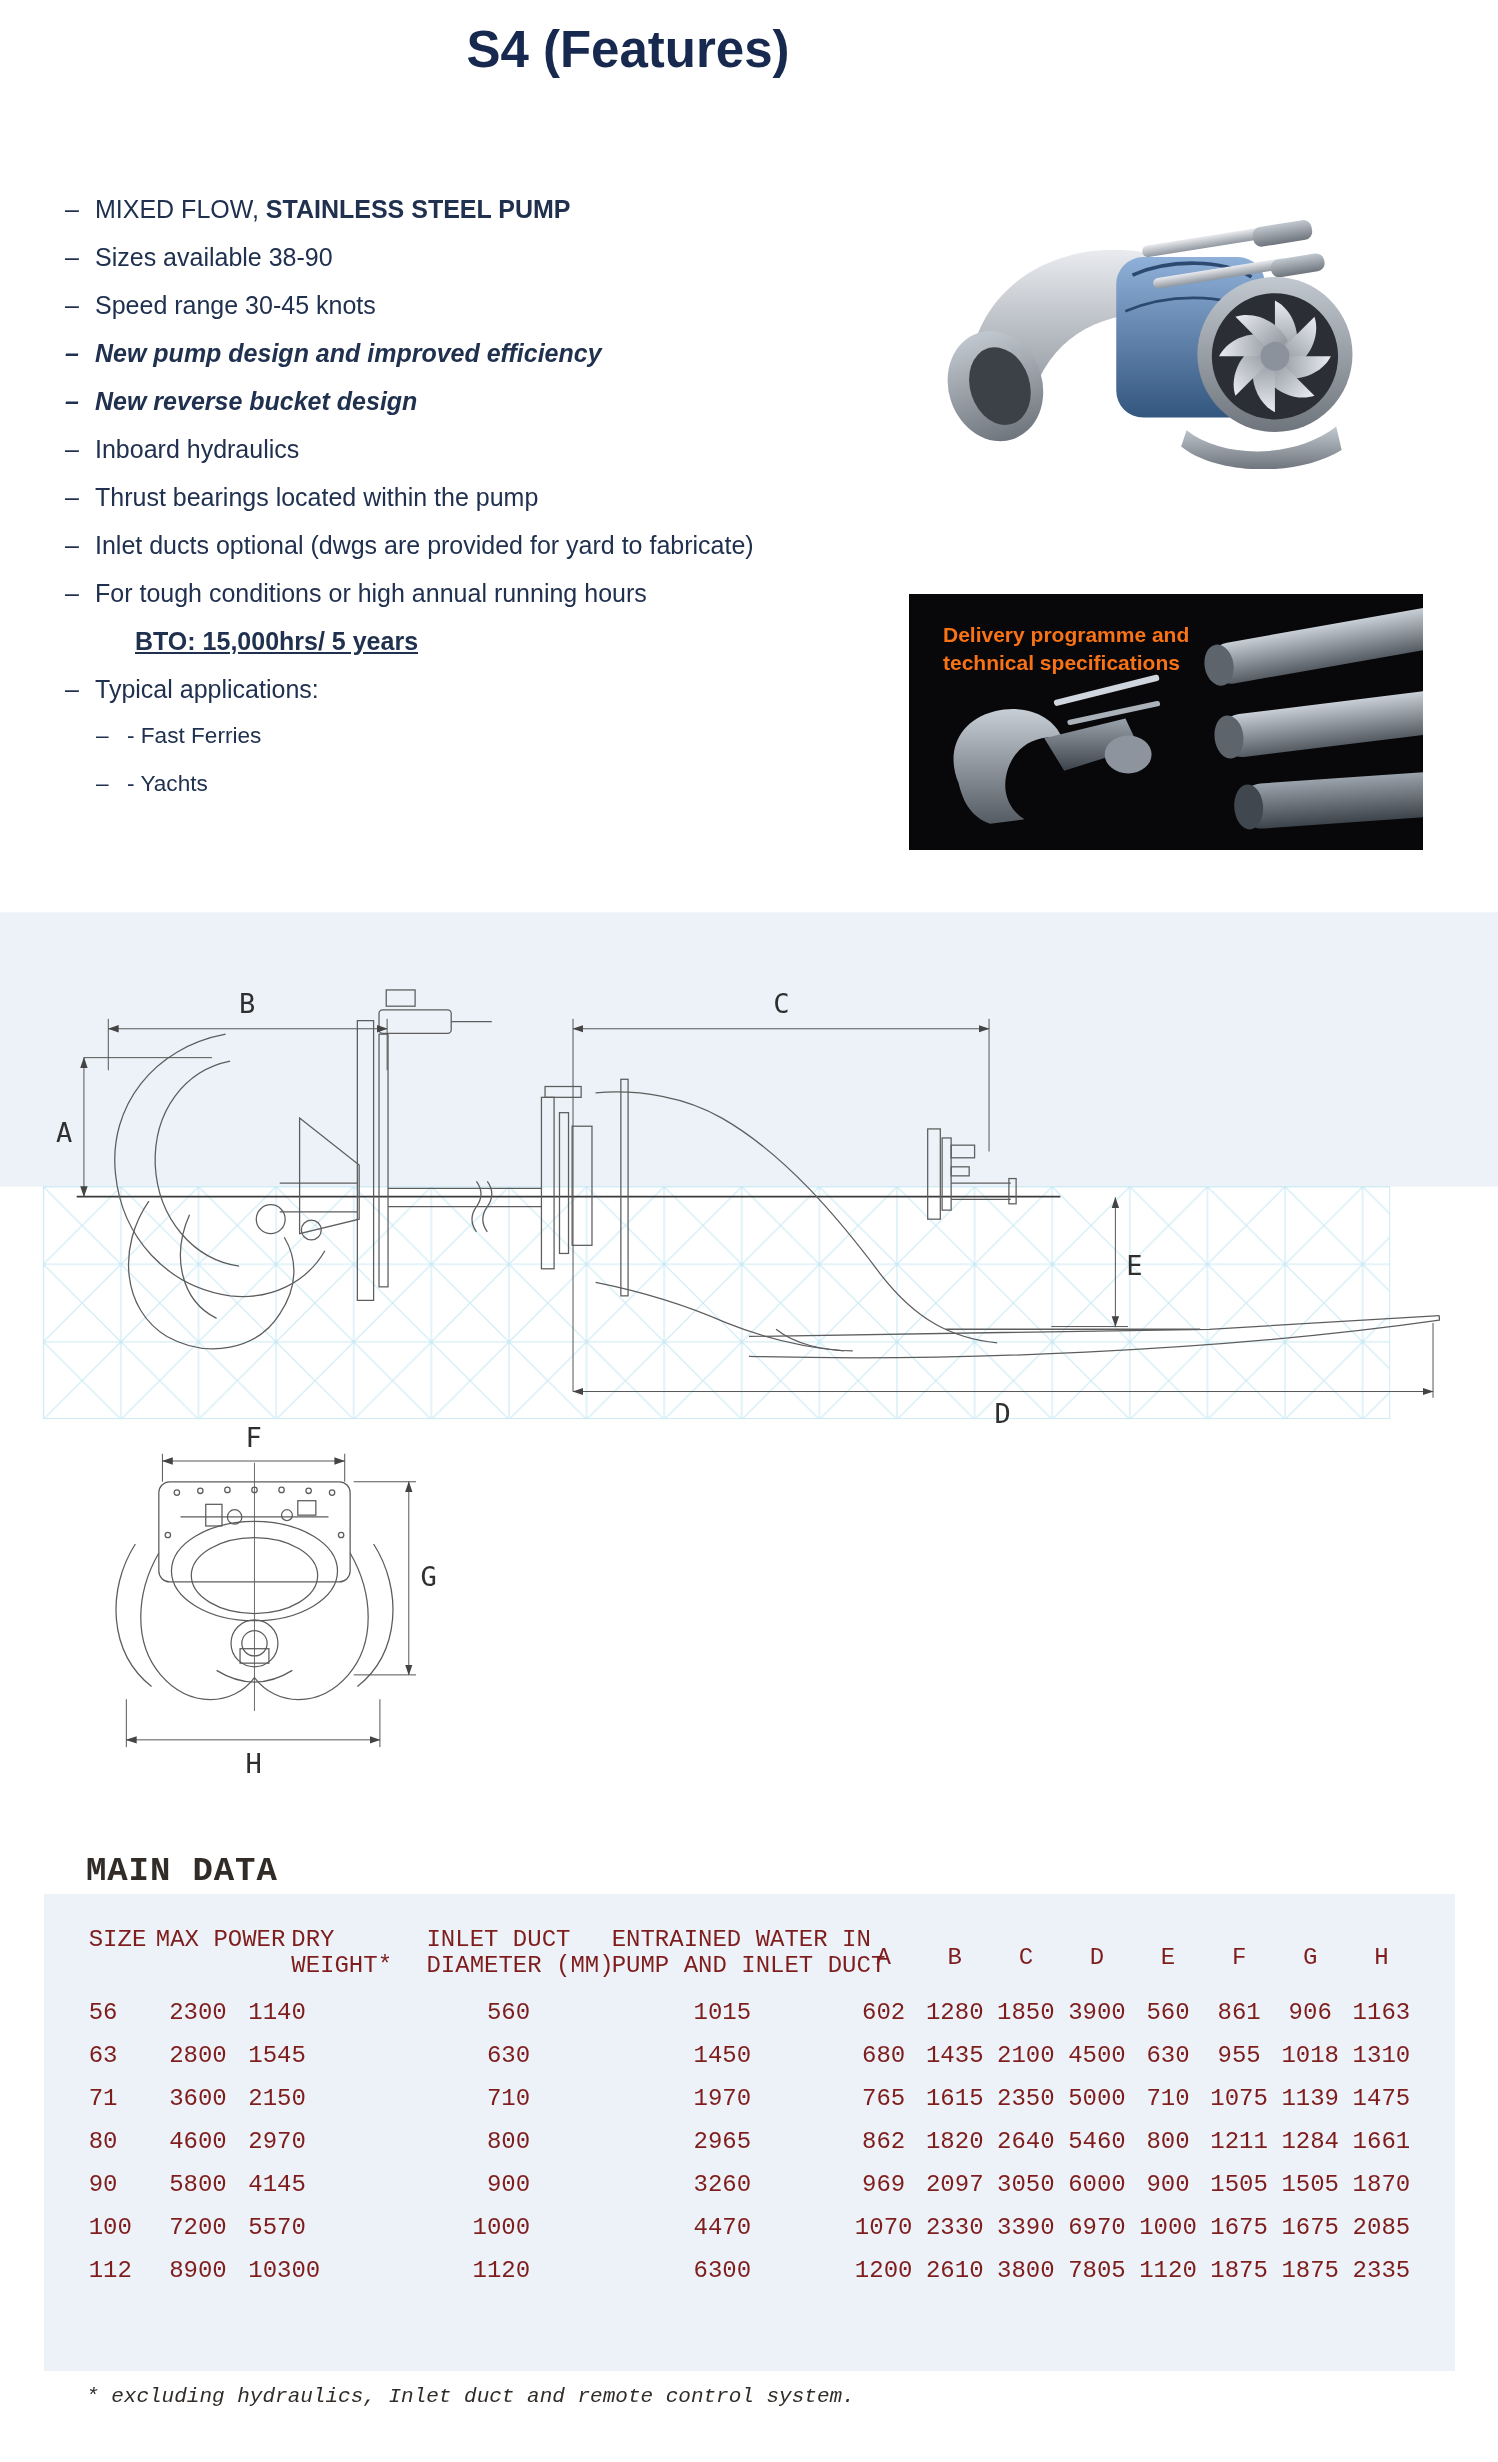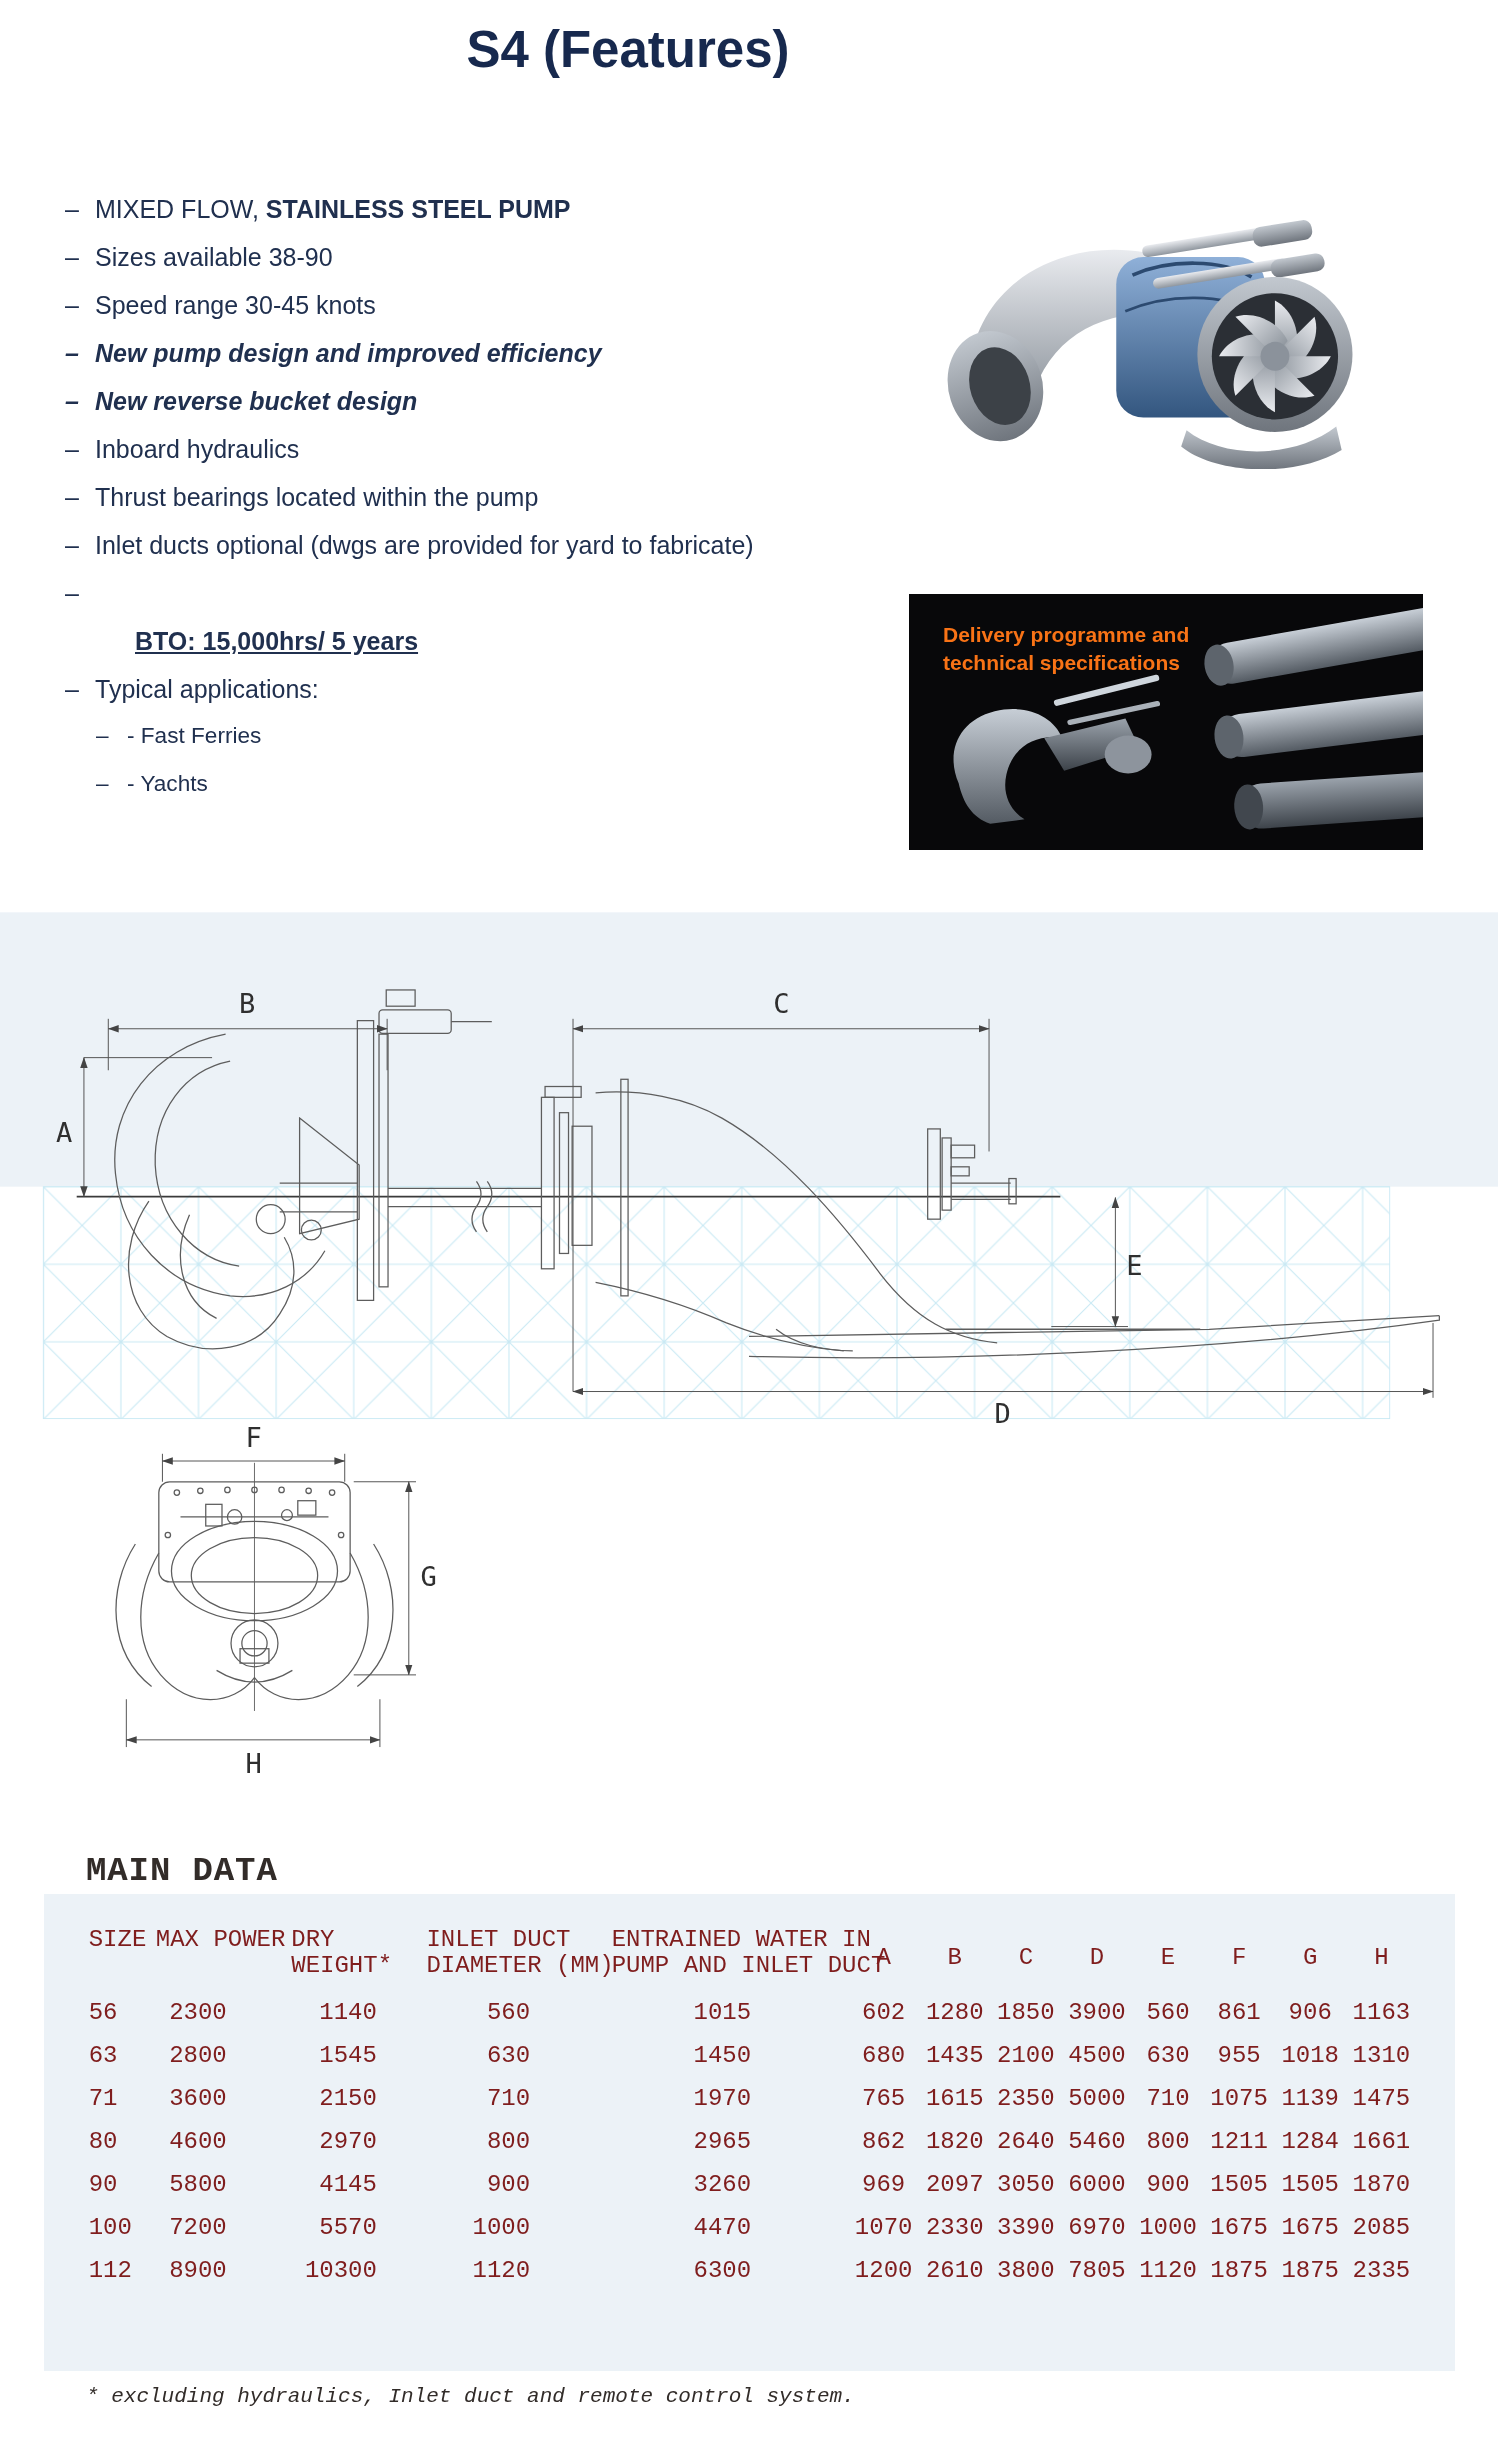--- a/index.html
+++ b/index.html
@@ -41,21 +41,21 @@
     line-height:26px;text-align:left;white-space:nowrap;padding:32.5px 0 0 0;box-sizing:border-box;}
   table.maindata th.h0{padding-left:2.7px;}
   table.maindata th.h1{padding-left:2.7px;}
   table.maindata th.h2{padding-left:43px;}
   table.maindata th.h3{padding-left:45px;}
   table.maindata th.h4{padding-left:77px;}
   table.maindata th.hdim{text-align:center;padding-top:51px;}
   table.maindata td{height:43px;line-height:43px;padding:0;white-space:nowrap;}
   table.maindata td.c0{text-align:left;padding-left:2.7px;}
   table.maindata td.c1{text-align:center;padding-right:5.4px;}
-  table.maindata td.c2{text-align:right;padding-right:4.5px;}
+  table.maindata td.c2{padding-right:4.5px;}
   table.maindata td.c3{text-align:right;padding-right:4.5px;}
   table.maindata td.c4{text-align:right;padding-right:97px;}
   table.maindata td.cdim{text-align:center;}
 
   .footnote{position:absolute;left:86px;top:2385px;
     font-family:"Liberation Mono",monospace;font-style:italic;font-size:21px;color:#322c29;}
 </style>
 </head>
 <body>
 
@@ -89,20 +89,21 @@
   <div class="f-line">
     <span class="dash">–</span>
     <span>Thrust bearings located within the pump</span>
   </div>
   <div class="f-line">
     <span class="dash">–</span>
     <span>Inlet ducts optional (dwgs are provided for yard to fabricate)</span>
   </div>
   <div class="f-line">
     <span class="dash">–</span>
+    <span>For tough conditions or high annual running hours</span>
   </div>
   <div class="f-line btoline">
     <span class="lead">BTO: 15,000hrs/ 5 years</span>
   </div>
   <div class="f-line">
     <span class="dash">–</span>
     <span>Typical applications:</span>
   </div>
   <div class="f-line sub">
     <span class="dash">–</span>

